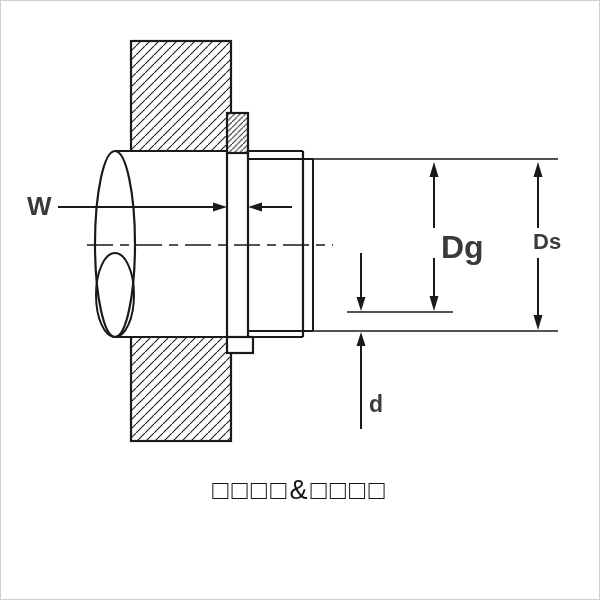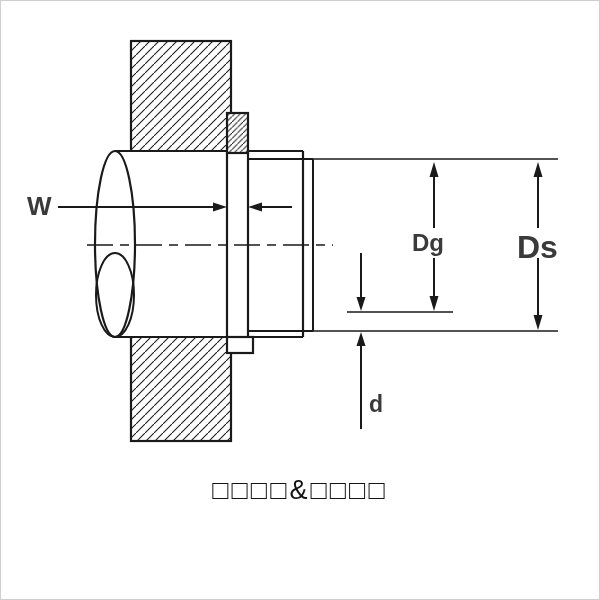--- a/index.html
+++ b/index.html
@@ -22,22 +22,22 @@
     top: 0;
   }
   .dim-label {
     position: absolute;
     font-weight: 700;
     color: #3a3a3a;
     line-height: 1;
     white-space: nowrap;
   }
   .label-w  { left: 26px;  top: 192px; font-size: 26px; }
-  .label-dg { left: 411px; top: 230px; font-size: 24px; }
-  .label-ds { left: 516px; top: 230px; font-size: 32px; }
+  .label-dg { left: 440px; top: 230px; font-size: 32px; }
+  .label-ds { left: 532px; top: 230px; font-size: 22px; }
   .label-d  { left: 368px; top: 392px; font-size: 23px; }
   .caption {
     position: absolute;
     left: 0;
     top: 474px;
     width: 100%;
     text-align: center;
     font-size: 27px;
     letter-spacing: 3px;
     color: #141414;

